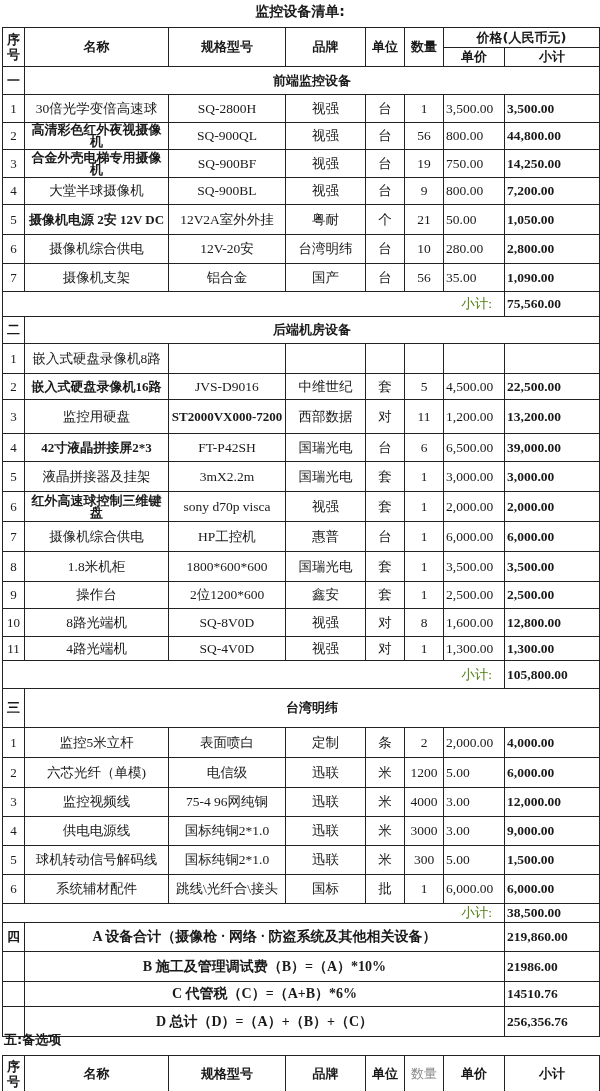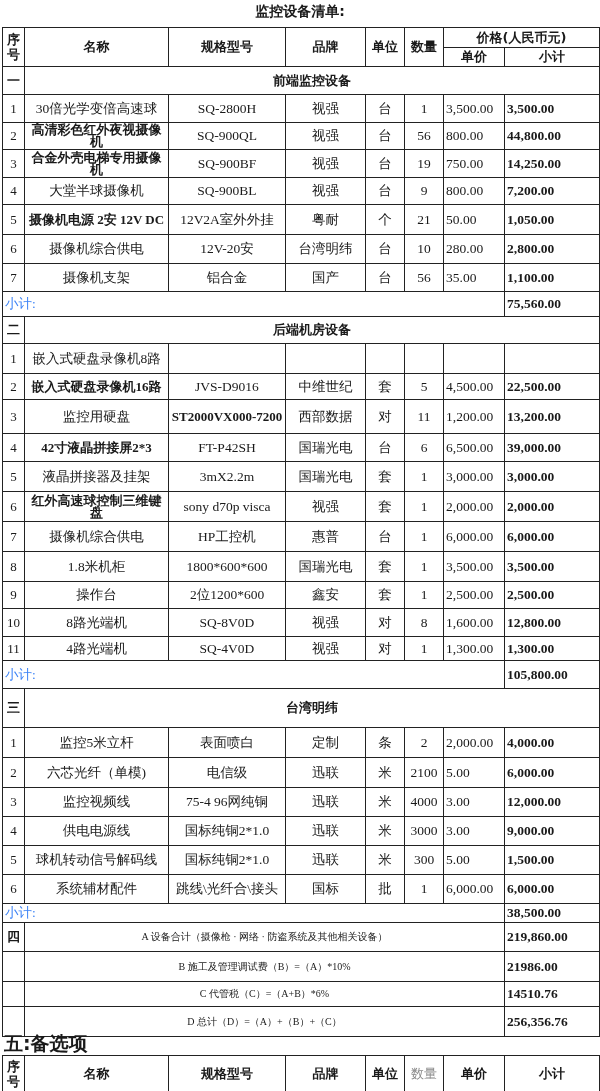--- a/index.html
+++ b/index.html
@@ -8,25 +8,25 @@
     font-family:"DejaVu Sans", sans-serif; font-weight:bold; font-size:14px; line-height:22px; }
   table { border-collapse:collapse; position:absolute; left:2px; table-layout:fixed; }
   td, th { border:1.5px solid #222; padding:0 2px; overflow:hidden; white-space:nowrap; }
   th { font-family:"DejaVu Sans", sans-serif; font-weight:bold; font-size:13px; text-align:center;margin-left:12px; }
   td { font-family:"Liberation Serif", "DejaVu Serif", serif; font-size:13.5px; text-align:center; }
   td.num { text-align:left; padding-right:4px; }
   td.bold { font-weight:bold; }
   td.wrap { white-space:normal; line-height:12px; font-size:13px;font-weight:bold; }
   td.sect { font-family:"DejaVu Sans", sans-serif; font-weight:bold; font-size:13px; }
   td.seq { font-size:13px; }
-  td.sum-label { text-align:left; padding-right:12px; color:#3b82f6; }
-  td.calc { font-family:"Liberation Serif", serif; font-weight:normal; font-size:10px; }
+  td.sum-label { text-align:right; padding-right:12px; color:#4d7c0f; }
+  td.calc { font-family:"Liberation Serif", serif; font-weight:bold; font-size:14px; }
   th.seqh { font-size:13px; line-height:15px; }
   .opt-label { position:absolute; left:4px; top:1031px; font-family:"DejaVu Sans", sans-serif;
-    font-weight:bold; font-size:19px; }
+    font-weight:bold; font-size:13px; }
   th.grey { color:#888; font-weight:normal; }
 </style>
 </head>
 <body>
 
 <div class="title">监控设备清单:</div>
 
 <table id="main-table" style="top:27px; width:597px;">
   <colgroup>
     <col style="width:22px">
@@ -119,21 +119,21 @@
         <td class="num bold">2,800.00</td>
       </tr>
       <tr style="height: 28px;">
         <td class="seq">7</td>
         <td class="name">摄像机支架</td>
         <td class="model">铝合金</td>
         <td>国产</td>
         <td>台</td>
         <td>56</td>
         <td class="num">35.00</td>
-        <td class="num bold">1,100.00</td>
+        <td class="num bold">1,090.00</td>
       </tr>
       <tr style="height: 25px;">
         <td class="sum-label" colspan="7">小计:</td>
         <td class="num bold">75,560.00</td>
       </tr>
       <tr style="height: 27px;">
         <td class="sect">二</td>
         <td class="sect" colspan="7">后端机房设备</td>
       </tr>
       <tr style="height: 30px;">
@@ -263,21 +263,21 @@
         <td>2</td>
         <td class="num">2,000.00</td>
         <td class="num bold">4,000.00</td>
       </tr>
       <tr style="height: 30px;">
         <td class="seq">2</td>
         <td class="name">六芯光纤（单模)</td>
         <td class="model">电信级</td>
         <td>迅联</td>
         <td>米</td>
-        <td>2100</td>
+        <td>1200</td>
         <td class="num">5.00</td>
         <td class="num bold">6,000.00</td>
       </tr>
       <tr style="height: 29px;">
         <td class="seq">3</td>
         <td class="name">监控视频线</td>
         <td class="model">75-4  96网纯铜</td>
         <td>迅联</td>
         <td>米</td>
         <td>4000</td>

